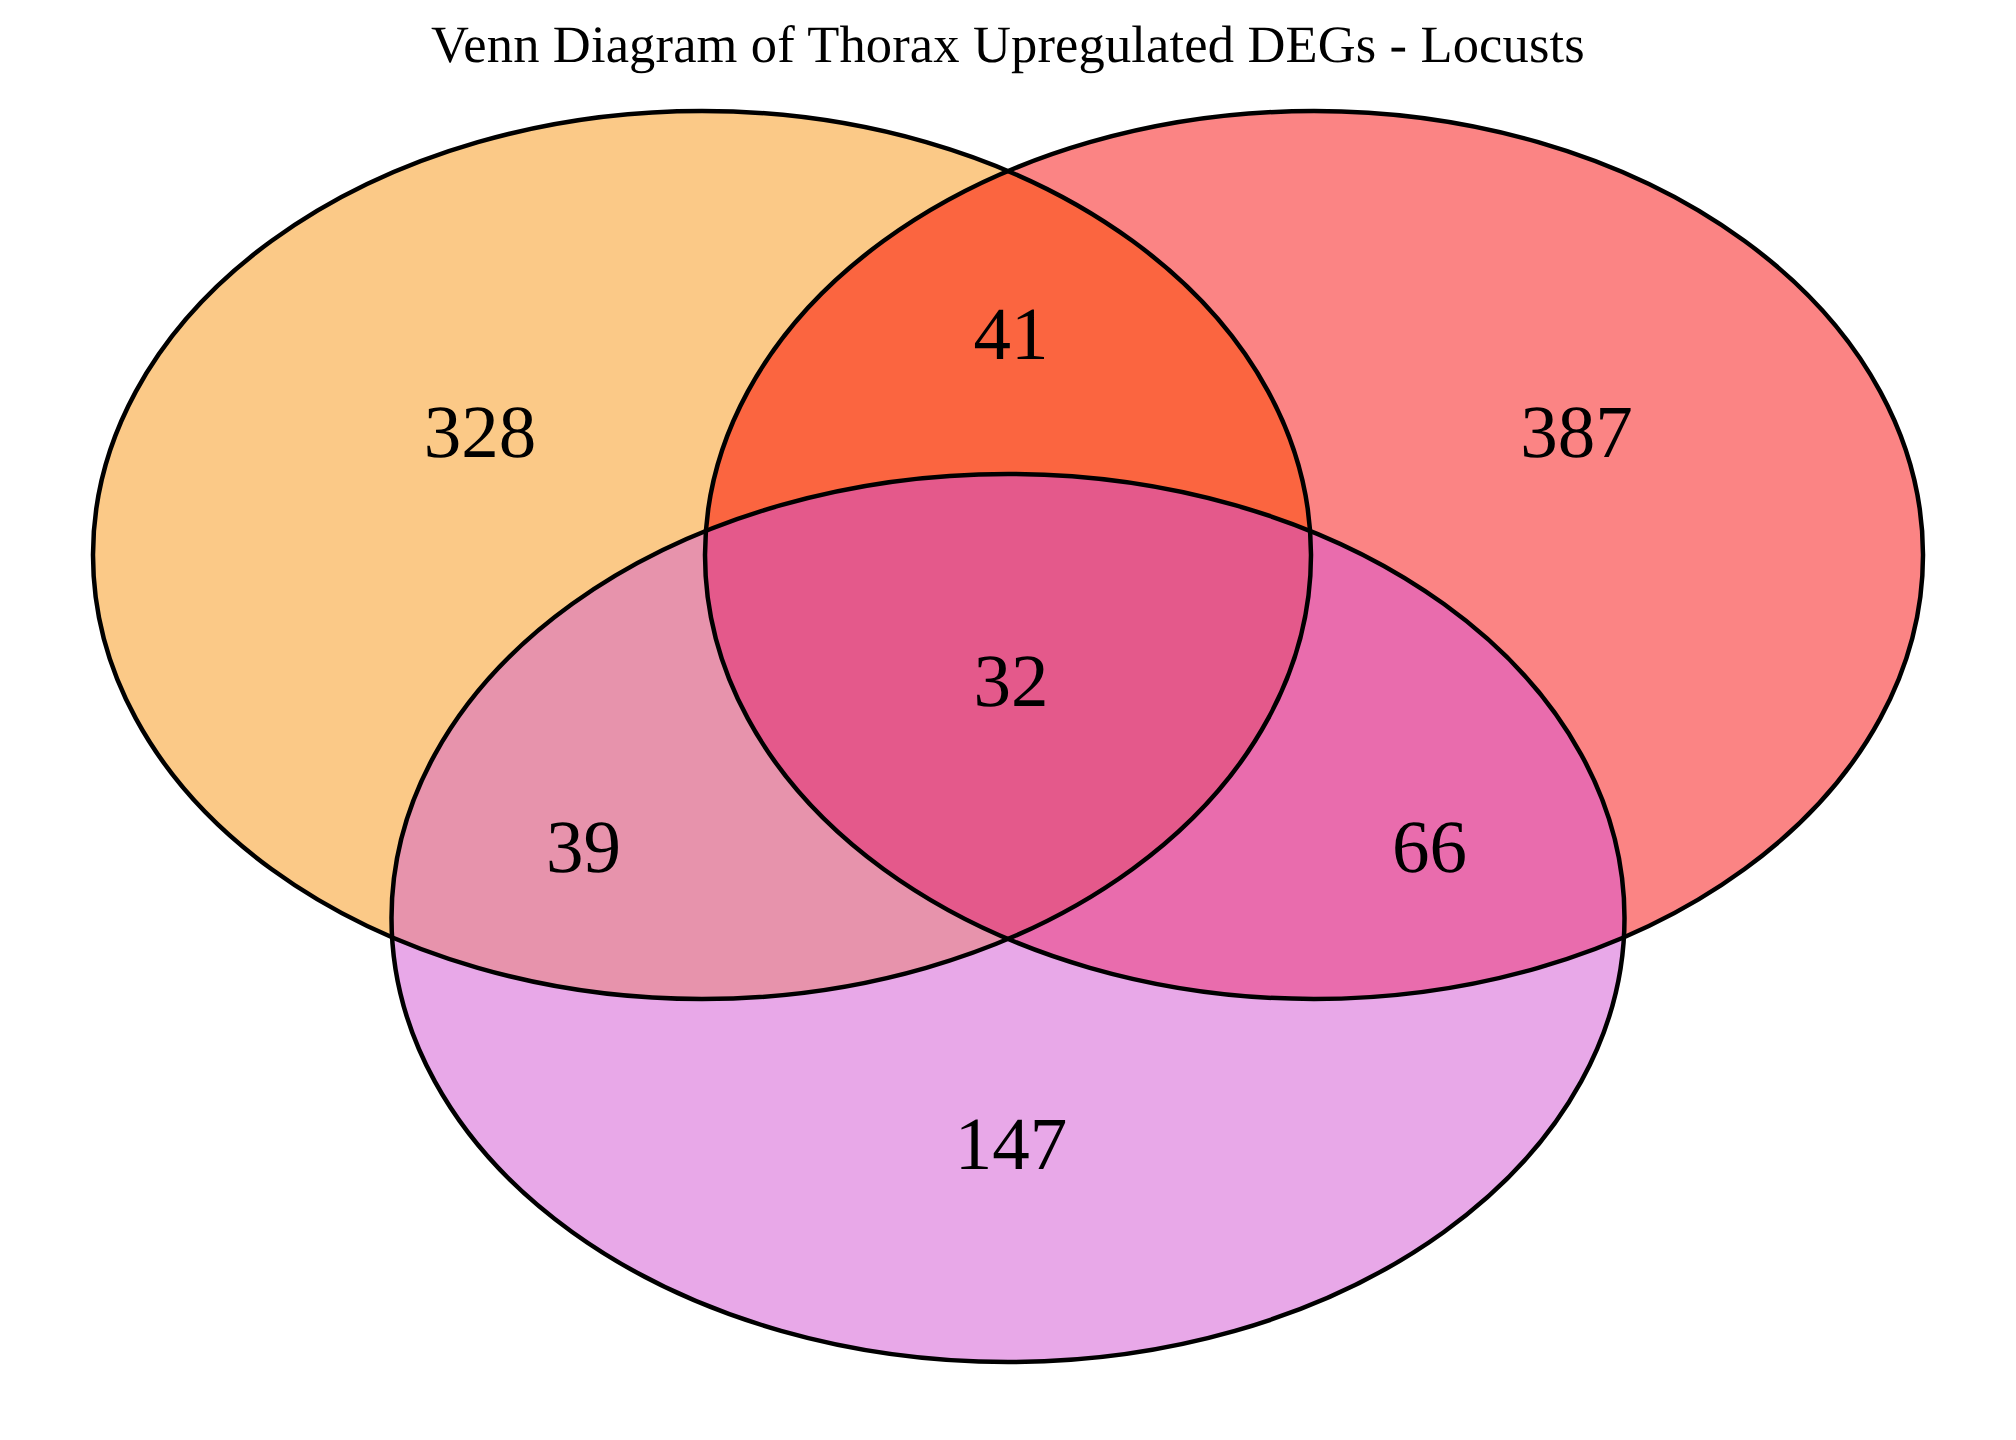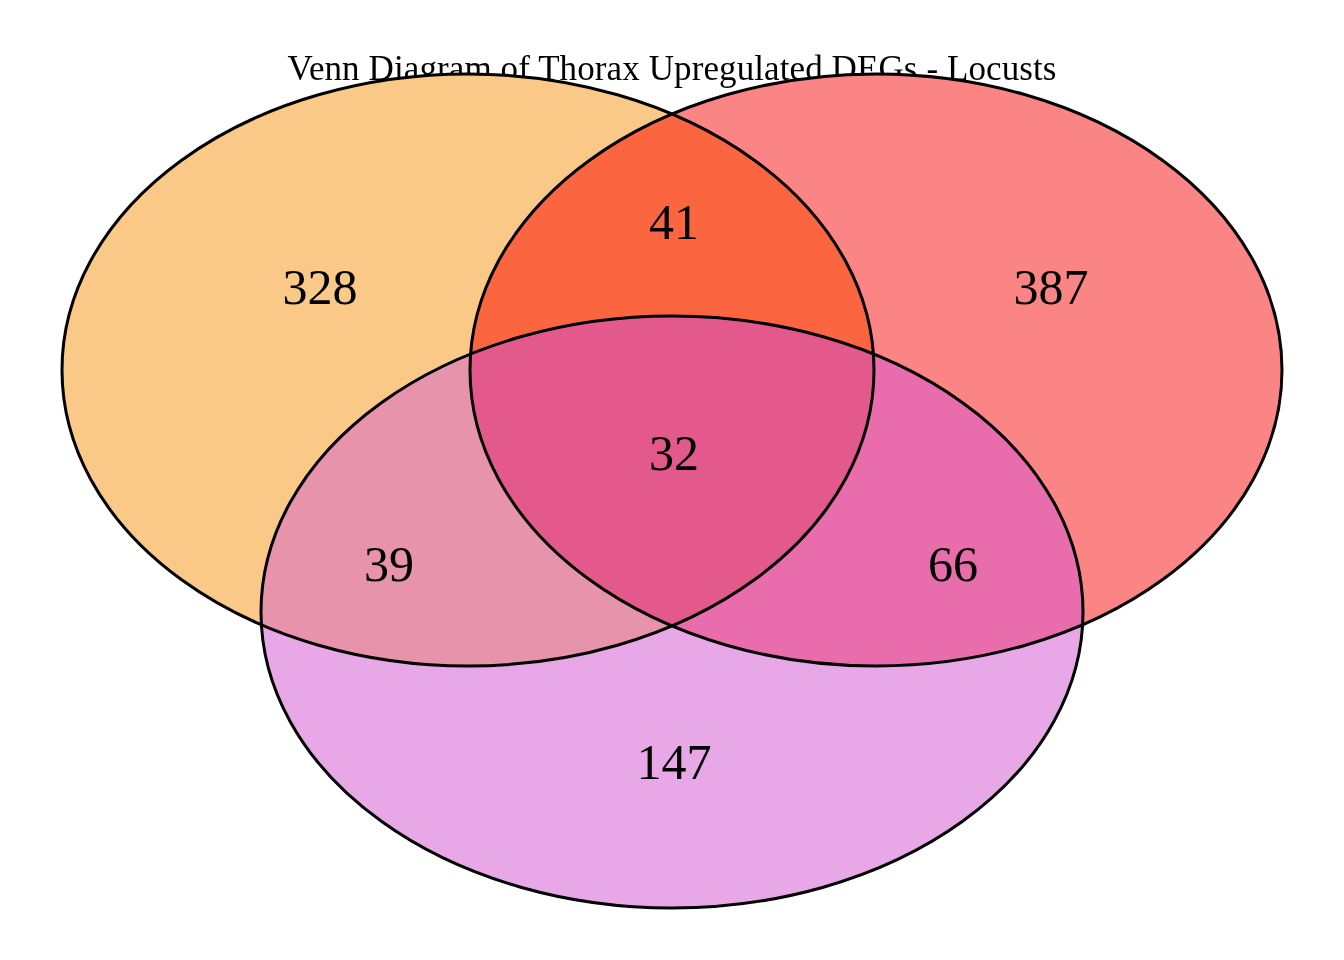--- a/index.html
+++ b/index.html
@@ -25,21 +25,20 @@
     left: 0;
     top: 10px;
     width: 1344px;
     text-align: center;
     font-family: "Liberation Serif", "DejaVu Serif", serif;
     font-size: 35px;
     font-weight: normal;
     color: #000000;
     letter-spacing: 0.1px;
     white-space: nowrap;
-    margin-top: 39px;
   }
   #venn-svg {
     position: absolute;
     left: 0;
     top: 0;
     width: 1344px;
     height: 960px;
     display: block;
   }
   .region-label {

